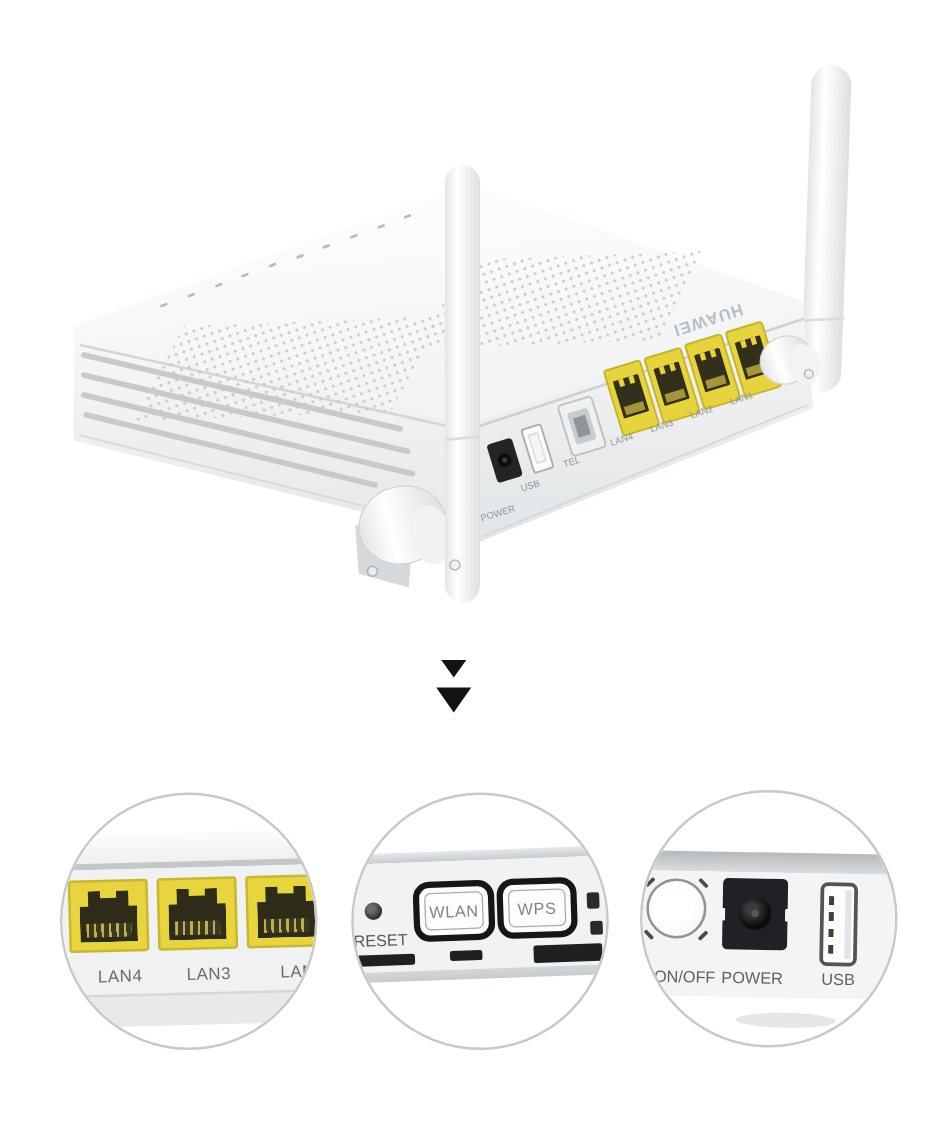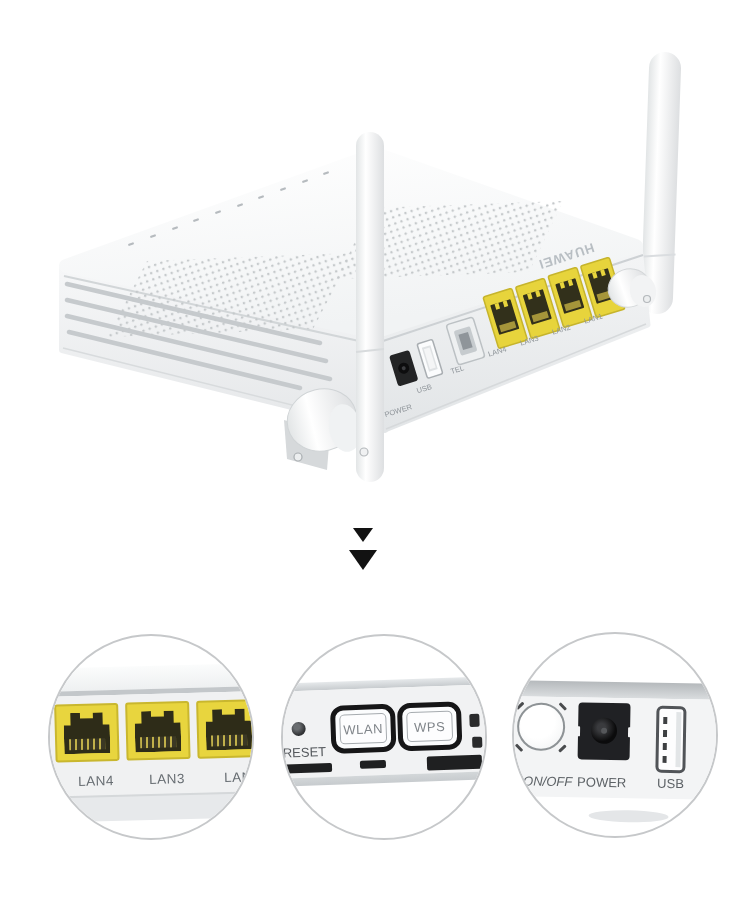--- a/index.html
+++ b/index.html
@@ -74,21 +74,21 @@
   .notch{position:absolute;width:4px;height:10px;background:#f3f4f5;border-radius:1px;}
   .notch-l{left:-2px;top:24px;}
   .notch-r{left:50px;top:24px;}
   .usb{position:absolute;left:156px;top:85px;width:30px;height:67px;border:3.5px solid #515458;border-radius:6px;
        background:#fdfdfe;box-sizing:border-box;}
   .usb-pins{position:absolute;left:4px;top:8px;width:4px;height:46px;
             background:repeating-linear-gradient(#3d3f42 0 7px,transparent 7px 13px);}
   .usb-shade{position:absolute;right:2px;top:3px;bottom:3px;width:5px;background:#e2e5e7;}
   .c3-labels{position:absolute;left:0;top:155px;width:230px;font-size:13px;color:#5d6266;}
   .c3-labels span{position:absolute;white-space:nowrap;}
-  .lbl-onoff{left:24px;font-style:italic;}
+  .lbl-onoff{left:24px;}
   .lbl-power{left:78px;}
   .lbl-usb{left:158px;}
   .c3-shadow{position:absolute;left:90px;top:190px;width:80px;height:12px;border-radius:50%;background:#e4e6e8;}
 </style>
 </head>
 <body>
 
 <div class="stage">
 
   <svg class="router-svg" width="750" height="520" viewBox="0 0 750 520">

